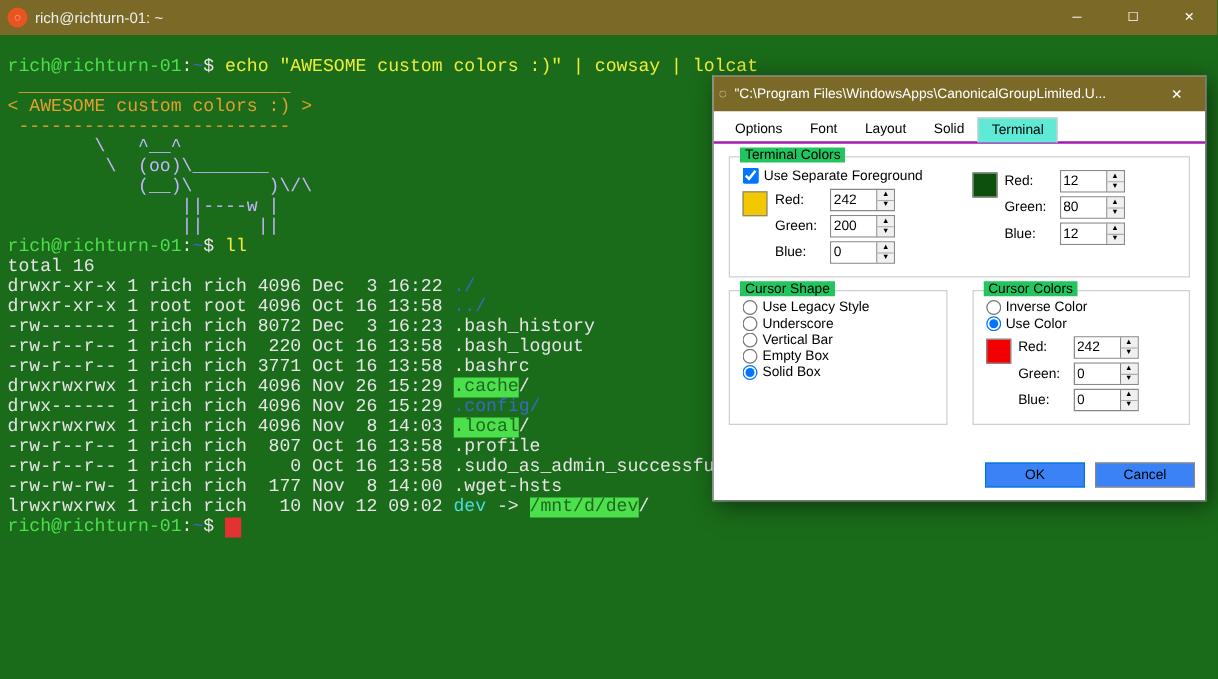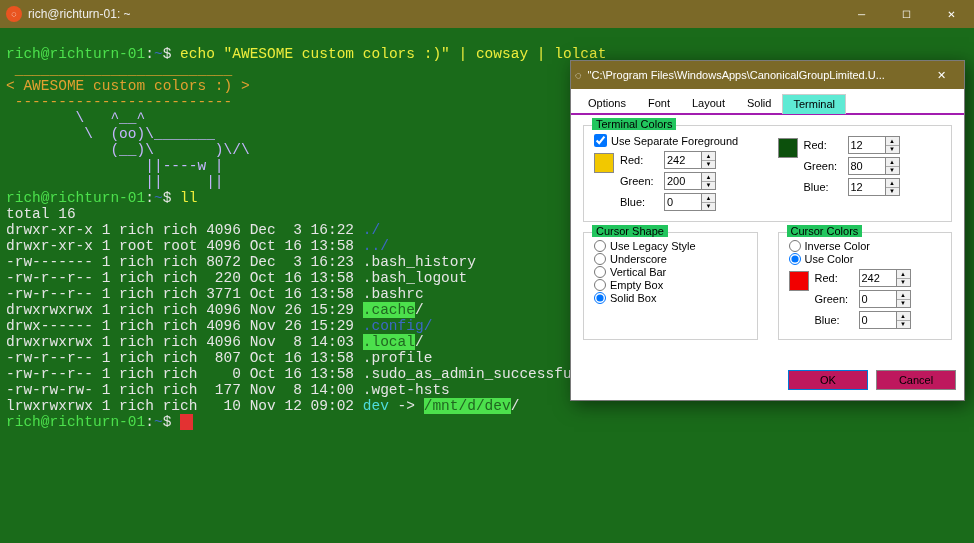--- a/index.html
+++ b/index.html
@@ -139,21 +139,21 @@
       font-size: 6px; background: #f0f0f0; line-height: 1;
     }
     .spin .arrow:first-child { border-bottom: 1px solid #aaa; }
     .radio-list label { display: flex; align-items: flex-end; gap: 4px; margin: 1px 0; font-size:11px;}
     .radio-list input { width:12px; height:12px;}
 
     .link { color: #0066cc; text-decoration: underline; }
     .btn-row { display: flex; justify-content: flex-end; gap: 8px; padding: 10px 8px; }
     .btn {
       border: 1px solid #888;
-      background: #be185d;
+      background: #3b82f6;
       padding: 3px 0; width: 80px;
       text-align: center; font-size: 11px;
     }
     .btn.ok { border: 1px solid #0078d7; }
   </style>
 </head>
 <body>
 
 <div class="titlebar-main">
   <div class="icon-ubuntu">◌</div>

